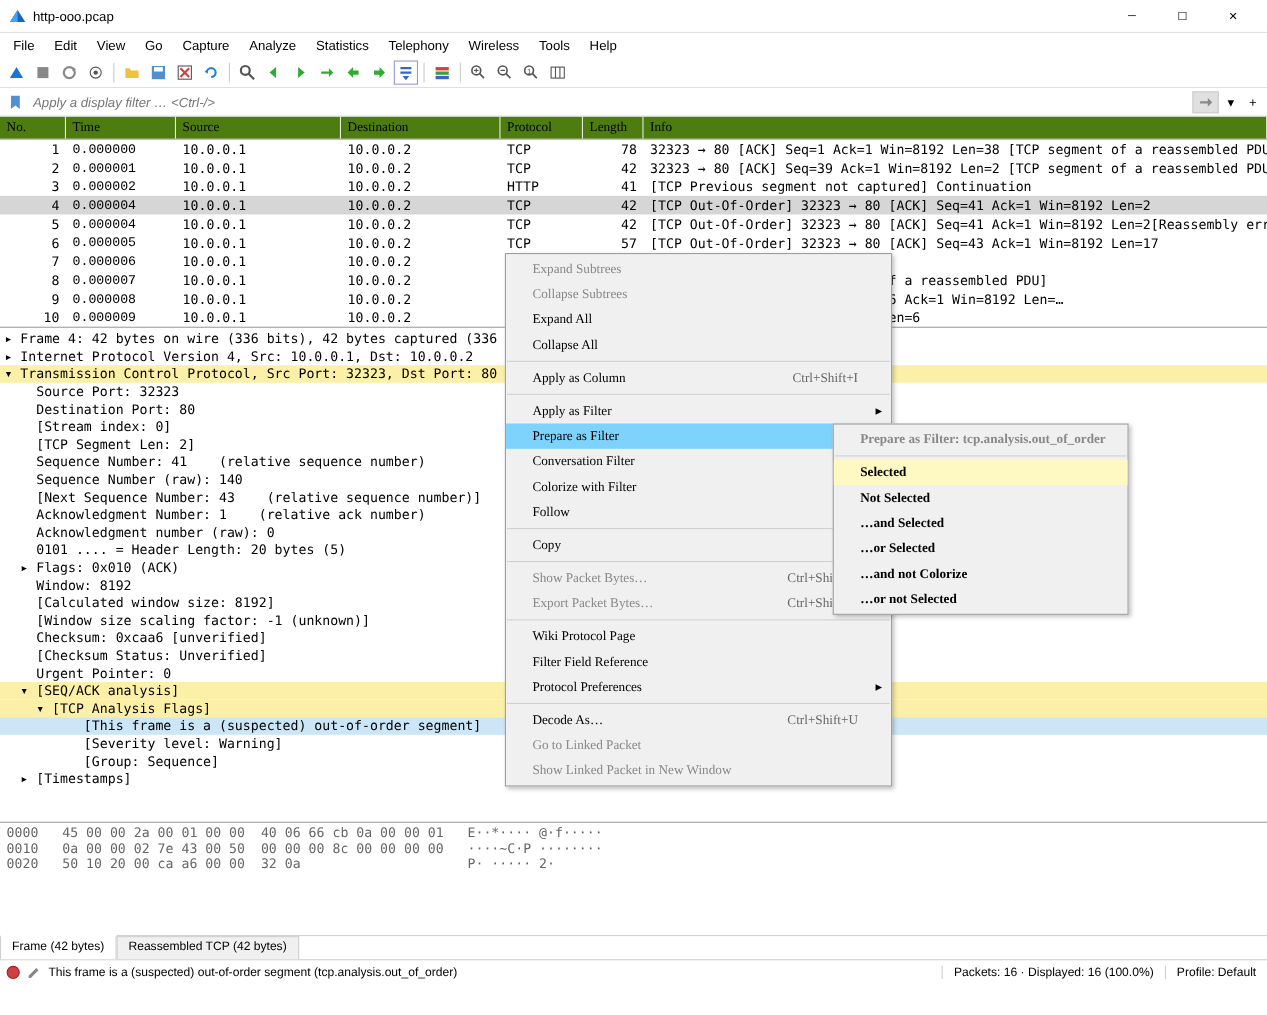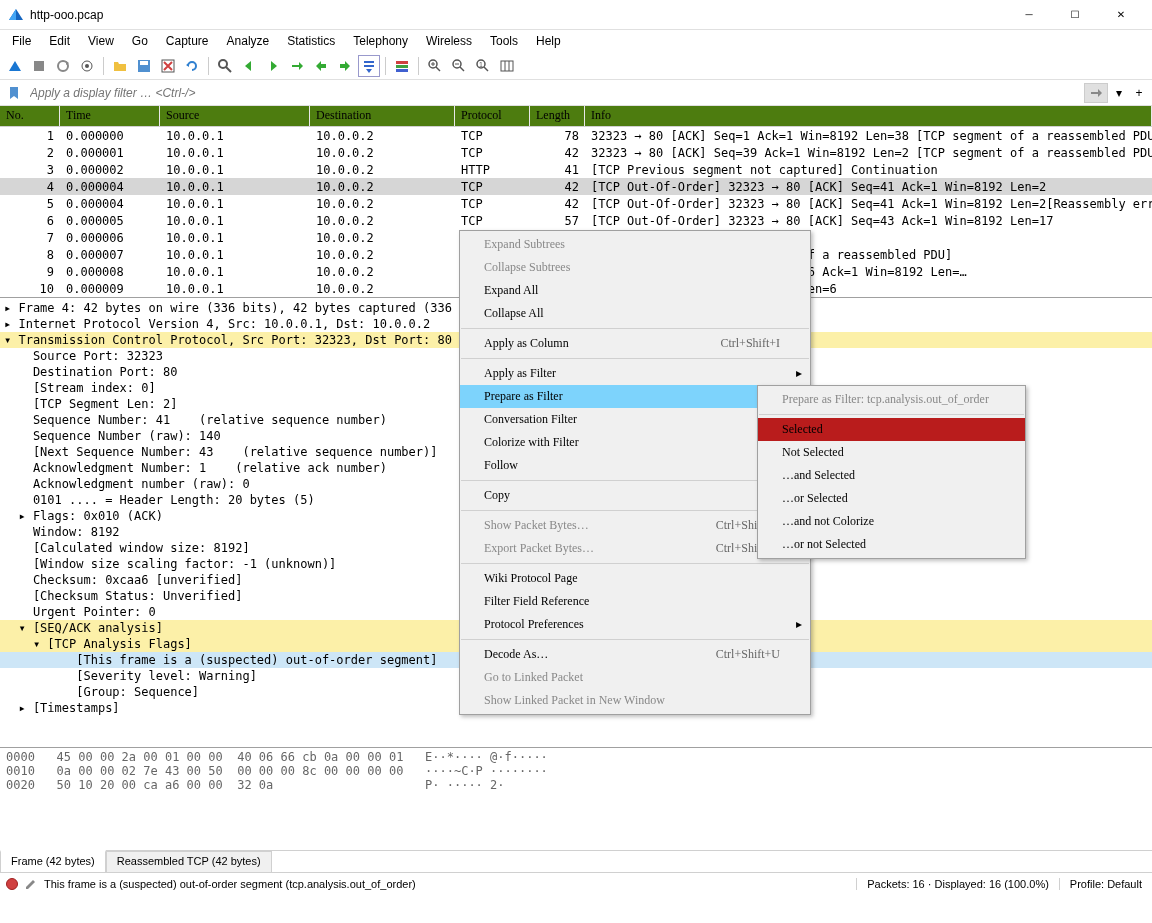--- a/index.html
+++ b/index.html
@@ -20,21 +20,21 @@
 .filterbar .go-btn { width: 24px; height: 20px; background: #e0e0e0; border: 1px solid #ccc; display: flex; align-items: center; justify-content: center; }
 .filterbar .dd-btn, .filterbar .plus-btn { width: 18px; height: 20px; display: flex; align-items: center; justify-content: center; }
 .packet-list { height: 192px; overflow: hidden; border-bottom: 1px solid #a0a0a0; font-family: Consolas, monospace; font-size: 12px; }
 .packet-list .header { display: flex; height: 21px; background: #4d7c0f; border-bottom: 1px solid #d0d0d0; }
 .packet-list .header .col { padding: 2px 6px; border-right: 1px solid #e8e8e8; font-family: "Segoe UI"; font-size: 12px; }
 .packet-list .rows { }
 .packet-list .row { display: flex; height: 17px; align-items: center; }
 .packet-list .row.selected { background: #d6d6d6; }
 .packet-list .row .cell { padding: 0 6px; white-space: nowrap; overflow: hidden; }
 .col-no { width: 60px; text-align: right; }
-.col-time { width: 100px; }
+.col-time { width: 100px; font-family: Liberation Mono, monospace; }
 .col-src { width: 150px; }
 .col-dst { width: 145px; }
 .col-proto { width: 75px; }
 .col-len { width: 55px; text-align: right; }
 .col-info { flex: 1; }
 .tree-pane { height: 450px; overflow: hidden; border-bottom: 1px solid #a0a0a0; font-family: Consolas, monospace; font-size: 12px; padding: 2px 0; position: relative; }
 .tree-pane .tree-line { padding: 0 4px; height: 16px; display: flex; align-items: center; white-space: pre; }
 .tree-pane .hl-yellow { background: #fcf0a8; }
 .tree-pane .hl-blue { background: #cde6f7; }
 .hex-pane { height: 102px; overflow: hidden; font-family: Consolas, monospace; font-size: 12px; padding: 2px 6px; color: #666; }
@@ -43,21 +43,21 @@
 .tabs .tab { padding: 3px 10px; border: 1px solid #d0d0d0; border-bottom: none; font-size: 11px; background: #fff; border-top: 2px solid #fff; margin-top:-1px; }
 .tabs .tab.inactive { background: #f0f0f0; border-top: 1px solid #d0d0d0; margin-top: 0; }
 .statusbar { height: 22px; display: flex; align-items: center; border-top: 1px solid #d0d0d0; font-size: 11px; }
 .statusbar .sb-left { display: flex; align-items: center; padding: 0 6px; gap: 6px; flex: 1; }
 .statusbar .sb-right { padding: 0 10px; border-left: 1px solid #d0d0d0; }
 .statusbar .rec-dot { width: 12px; height: 12px; border-radius: 50%; background: #d04040; border: 1px solid #a02020; }
 .context-menu { position: absolute; background: #f0f0f0; border: 1px solid #a0a0a0; box-shadow: 2px 2px 4px rgba(0,0,0,0.25); font-family: "Segoe UI"; font-size: 12px; padding: 2px 0; z-index: 100; }
 .context-menu .cm-item { padding: 4px 30px 4px 24px; white-space: nowrap; display: flex; justify-content: space-between; gap: 30px; color: #000; position: relative; }
 .context-menu .cm-item.disabled { color: #888; }
 .context-menu .cm-item.hovered { background: #7dd3fc; }
-.context-menu .cm-item.highlight { background: #b91c1c; }
+.context-menu .cm-item.highlight { background: #fef9c3; }
 .context-menu .cm-sep { height: 1px; background: #d0d0d0; margin: 3px 1px; }
 .context-menu .cm-item .arrow { position: absolute; right: 8px; }
 .context-menu .cm-item .shortcut { color: #666; }
 svg.icon { width: 16px; height: 16px; }
 </style>
 </head>
 <body>
 
 <div class="titlebar">
   <svg class="icon app-icon" viewBox="0 0 16 16">
@@ -456,21 +456,21 @@
       <span>Decode As…</span>
       <span class="shortcut">Ctrl+Shift+U</span>
     </div>
     <div class="cm-item disabled">
       <span>Go to Linked Packet</span>
     </div>
     <div class="cm-item disabled">
       <span>Show Linked Packet in New Window</span>
     </div>
   </div>
-<div class="context-menu" id="ctx2" style="left:757px; top:385px; width:269px;">
+<div class="context-menu" id="ctx2" style="left:757px; top:385px; width:269px;font-weight:bold;">
     <div class="cm-item disabled">Prepare as Filter: tcp.analysis.out_of_order</div>
     <div class="cm-sep"></div>
     <div class="cm-item highlight">Selected</div>
     <div class="cm-item">Not Selected</div>
     <div class="cm-item">…and Selected</div>
     <div class="cm-item">…or Selected</div>
     <div class="cm-item">…and not Colorize</div>
     <div class="cm-item">…or not Selected</div>
   </div>
 

